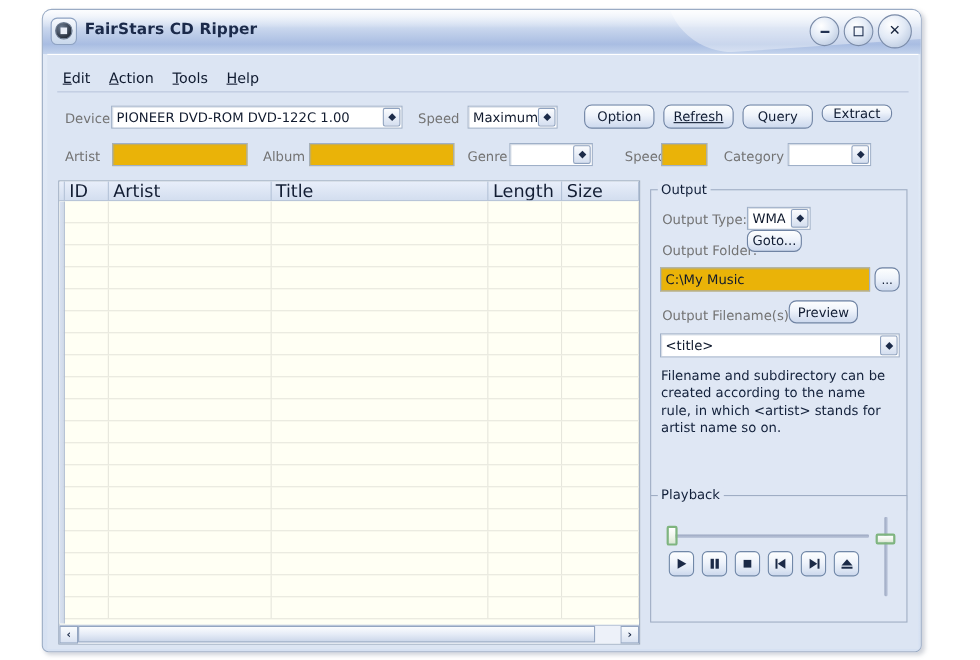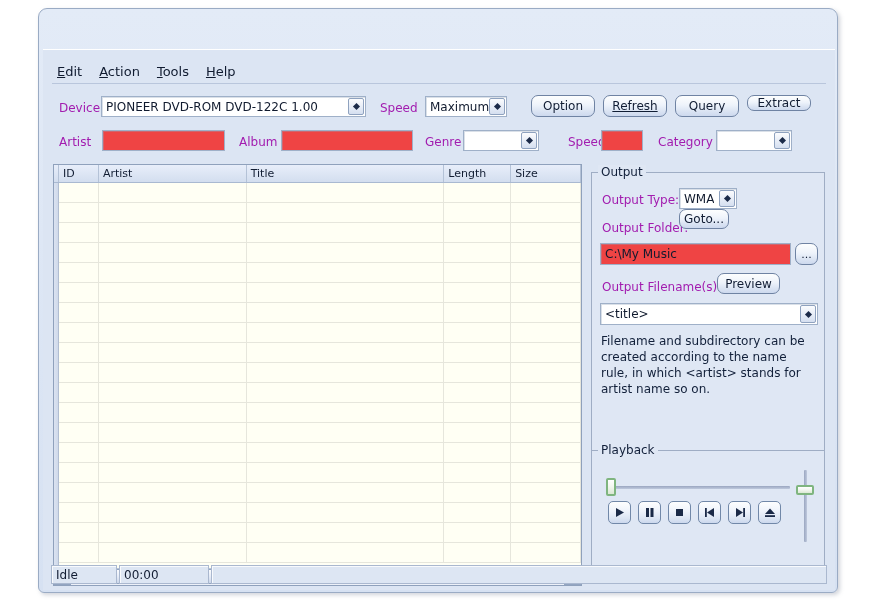--- a/index.html
+++ b/index.html
@@ -126,27 +126,27 @@
   }
   .menu-item {
     font-size: 13px; color: #101b30;
     padding: 1px 12px 2px 5px;
     cursor: default;
     white-space: nowrap;
   }
   .menu-item u { text-decoration: underline; }
 
   
-  .lbl { font-size: 12px; color: #a21caf; white-space: nowrap; }
+  .lbl { font-size: 12px; color: #737373; white-space: nowrap; }
 
   .row1 { position: absolute; left: 10px; top: 44px; width: 770px; height: 32px; }
   .row2 { position: absolute; left: 10px; top: 78px; width: 770px; height: 32px; }
 
   .fld {
-    background: #ef4444;
+    background: #eab308;
     border: 1px solid #9fb0c8;
     box-sizing: border-box;
     font-size: 12px;
     color: #101a2e;
     display: flex; align-items: center;
     padding-left: 4px;
     height: 21px;
     box-shadow: inset 1px 1px 0 rgba(150,165,190,0.35);
   }
   .combo {
@@ -199,21 +199,21 @@
     box-sizing: border-box;
   }
   .grid-head {
     display: flex;
     height: 18px;
     background: linear-gradient(to bottom, #e8eefa 0%, #d3deef 100%);
     border-bottom: 1px solid #a9b9d1;
     box-sizing: border-box;
   }
   .gh {
-    font-size: 11px;
+    font-size: 16px;
     color: #121d33;
     padding-left: 4px;
     border-right: 1px solid #b4c2d7;
     display: flex; align-items: center;
     box-sizing: border-box;
     overflow: hidden;
     white-space: nowrap;
   }
   .grid-body {
     position: relative;
@@ -353,20 +353,46 @@
     white-space: nowrap;
   }
 </style>
 </head>
 <body>
 
 <div id="root">
 
   <div class="window">
 
+    <div class="titlebar">
+      <div class="title-sheen"></div>
+      <div class="title-curve"></div>
+
+      <div class="app-icon">
+        <div class="disc"></div>
+      </div>
+
+      <div class="title-text">FairStars CD Ripper</div>
+
+      <div class="win-btns">
+        <div class="win-btn">
+          <div class="wb-glyph">
+            <div class="wb-min-bar"></div>
+          </div>
+        </div>
+        <div class="win-btn">
+          <div class="wb-glyph">
+            <div class="wb-max-sq"></div>
+          </div>
+        </div>
+        <div class="win-btn big">
+          <div class="wb-glyph">✕</div>
+        </div>
+      </div>
+    </div>
 
     <div class="client">
 
       <div class="menubar">
         <div class="menu-item"><u>E</u><span>dit</span></div>
         <div class="menu-item"><u>A</u><span>ction</span></div>
         <div class="menu-item"><u>T</u><span>ools</span></div>
         <div class="menu-item"><u>H</u><span>elp</span></div>
       </div>
 
@@ -681,21 +707,16 @@
               <span style="display: flex;">
                 <svg width="12" height="11" viewBox="0 0 12 11">
                   <polygon points="6,1.5 11,7 1,7" fill="#1b2a47"></polygon>
                   <rect x="1" y="8.2" width="10" height="1.8" fill="#1b2a47"></rect>
                 </svg>
               </span>
             </div>
           </div>
       </div>
 
-      <div class="statusbar">
-        <div class="sb-panel" style="width:66px;">Idle</div>
-        <div class="sb-panel" style="width:90px;">00:00</div>
-        <div class="sb-panel" style="flex:1;"></div>
-      </div>
 
     </div>
   </div>
 </div>
 
 </body></html>

